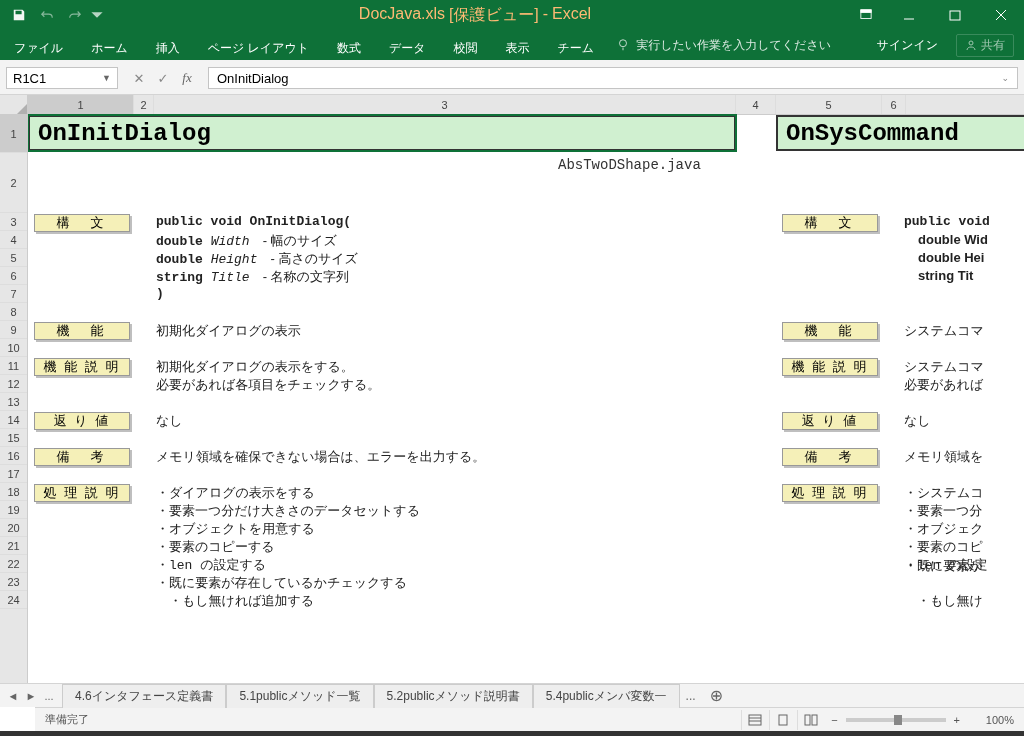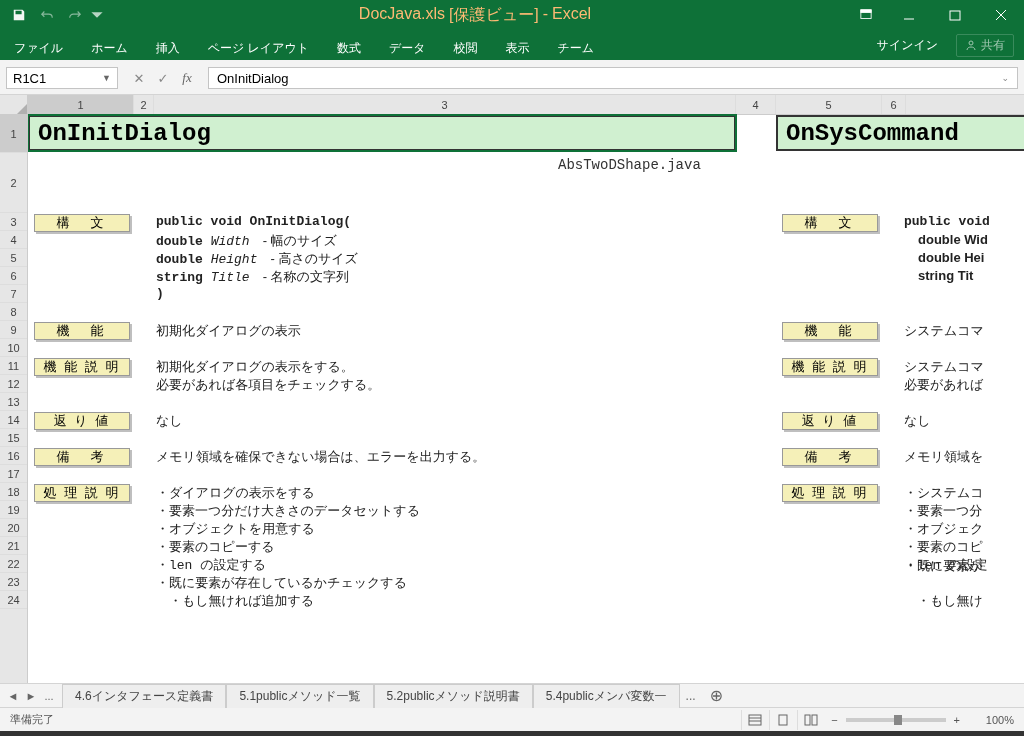--- a/index.html
+++ b/index.html
@@ -58,21 +58,21 @@
 .italic { font-style: italic; }
 
 .tabstrip { height: 24px; background: #f3f3f3; border-top: 1px solid #d4d4d4; display: flex; align-items: center; font-size: 12px; }
 .tabnav { display: flex; align-items: center; padding: 0 6px; gap: 4px; color: #666; }
 .tabnav span { font-size: 11px; width: 14px; text-align: center; }
 .sheettab { padding: 3px 12px; border: 1px solid #ccc; border-bottom: none; background: #eee; color: #444; cursor: pointer; white-space: nowrap; }
 .sheettab.active { background: #fff; color: #0e7138; border-bottom: 2px solid #0e7138; font-weight: 500; }
 .addsheet { padding: 0 8px; color: #666; font-size: 16px; }
 .tabstrip .scrollzone { flex: 1; }
 
-.statusbar { height: 24px; background: #f3f3f3; border-top: 1px solid #d4d4d4; display: flex; align-items: center; font-size: 11px; color: #555; padding: 0 10px; }
+.statusbar { height: 24px; background: #f3f3f3; border-top: 1px solid #d4d4d4; display: flex; align-items: center; font-size: 11px; color: #555; padding: 0 10px; margin-left: 35px; }
 .statusbar .views { margin-left: auto; display: flex; align-items: center; gap: 2px; }
 .statusbar .vbtn { width: 26px; height: 20px; display: flex; align-items: center; justify-content: center; border-left: 1px solid #ddd; }
 .statusbar .vbtn svg { width: 14px; height: 12px; }
 .statusbar .zoom { display: flex; align-items: center; gap: 8px; margin-left: 8px; }
 .statusbar .zslider { width: 100px; height: 4px; background: #ccc; position: relative; }
 .statusbar .zslider .thumb { position: absolute; left: 48px; top: -3px; width: 8px; height: 10px; background: #888; }
 .statusbar .zpct { width: 46px; text-align: right; }
 
 .bottom-gap { height: 10px; background: #333; }
 </style>
@@ -137,20 +137,27 @@
 <div class="ribbon">
   <div class="tab">ファイル</div>
   <div class="tab">ホーム</div>
   <div class="tab">挿入</div>
   <div class="tab">ページ レイアウト</div>
   <div class="tab">数式</div>
   <div class="tab">データ</div>
   <div class="tab">校閲</div>
   <div class="tab">表示</div>
   <div class="tab">チーム</div>
+  <div class="tellme">
+    <svg viewBox="0 0 16 16">
+        <circle cx="8" cy="6" r="4" fill="none" stroke="#fff"></circle>
+        <line x1="8" y1="11" x2="8" y2="14" stroke="#fff"></line>
+      </svg>
+    <span>実行したい作業を入力してください</span>
+  </div>
   <div class="right">
     <span>サインイン</span>
     <div class="share">
       <svg width="12" height="12" viewBox="0 0 12 12">
           <circle cx="6" cy="4" r="2" fill="none" stroke="#fff"></circle>
           <path d="M2 11c0-2 2-3 4-3s4 1 4 3" fill="none" stroke="#fff"></path>
         </svg>
       <span>共有</span>
     </div>
   </div>

